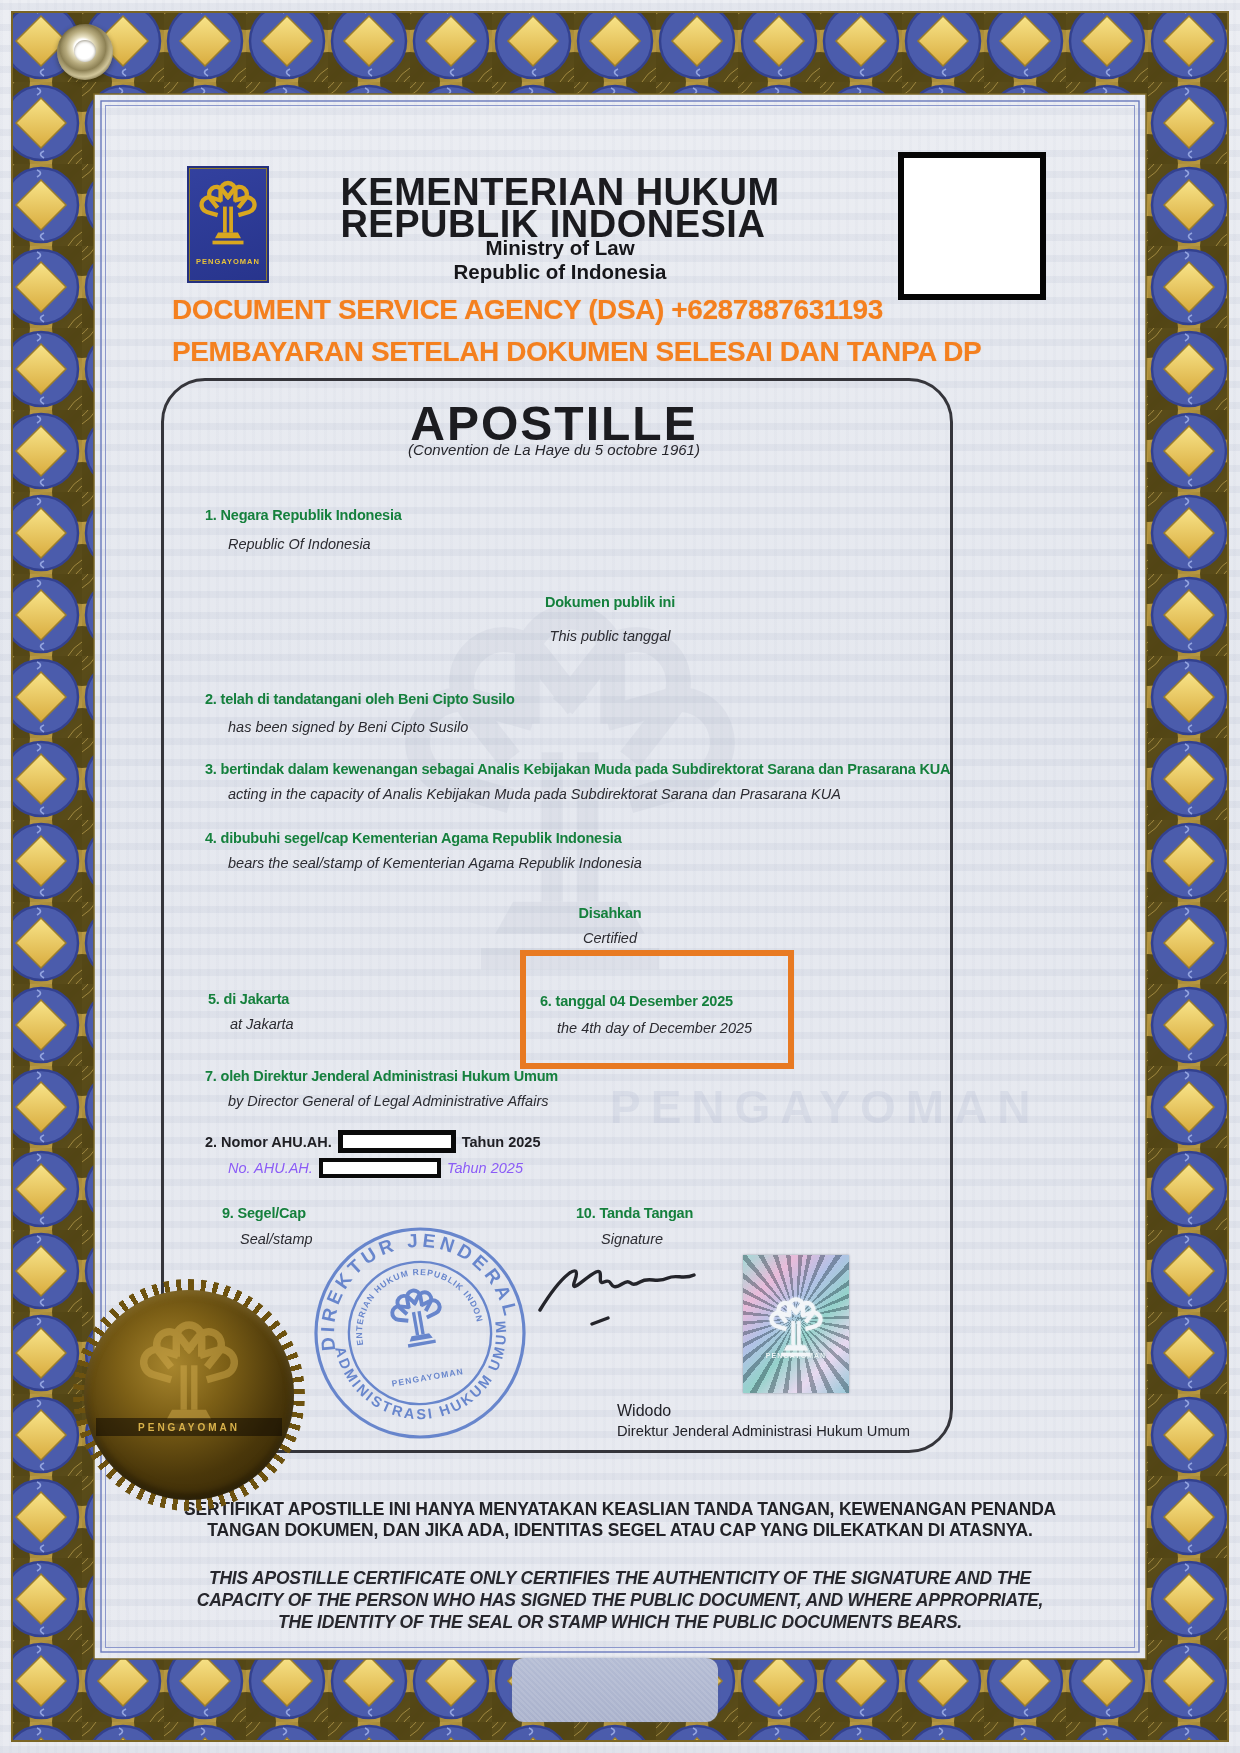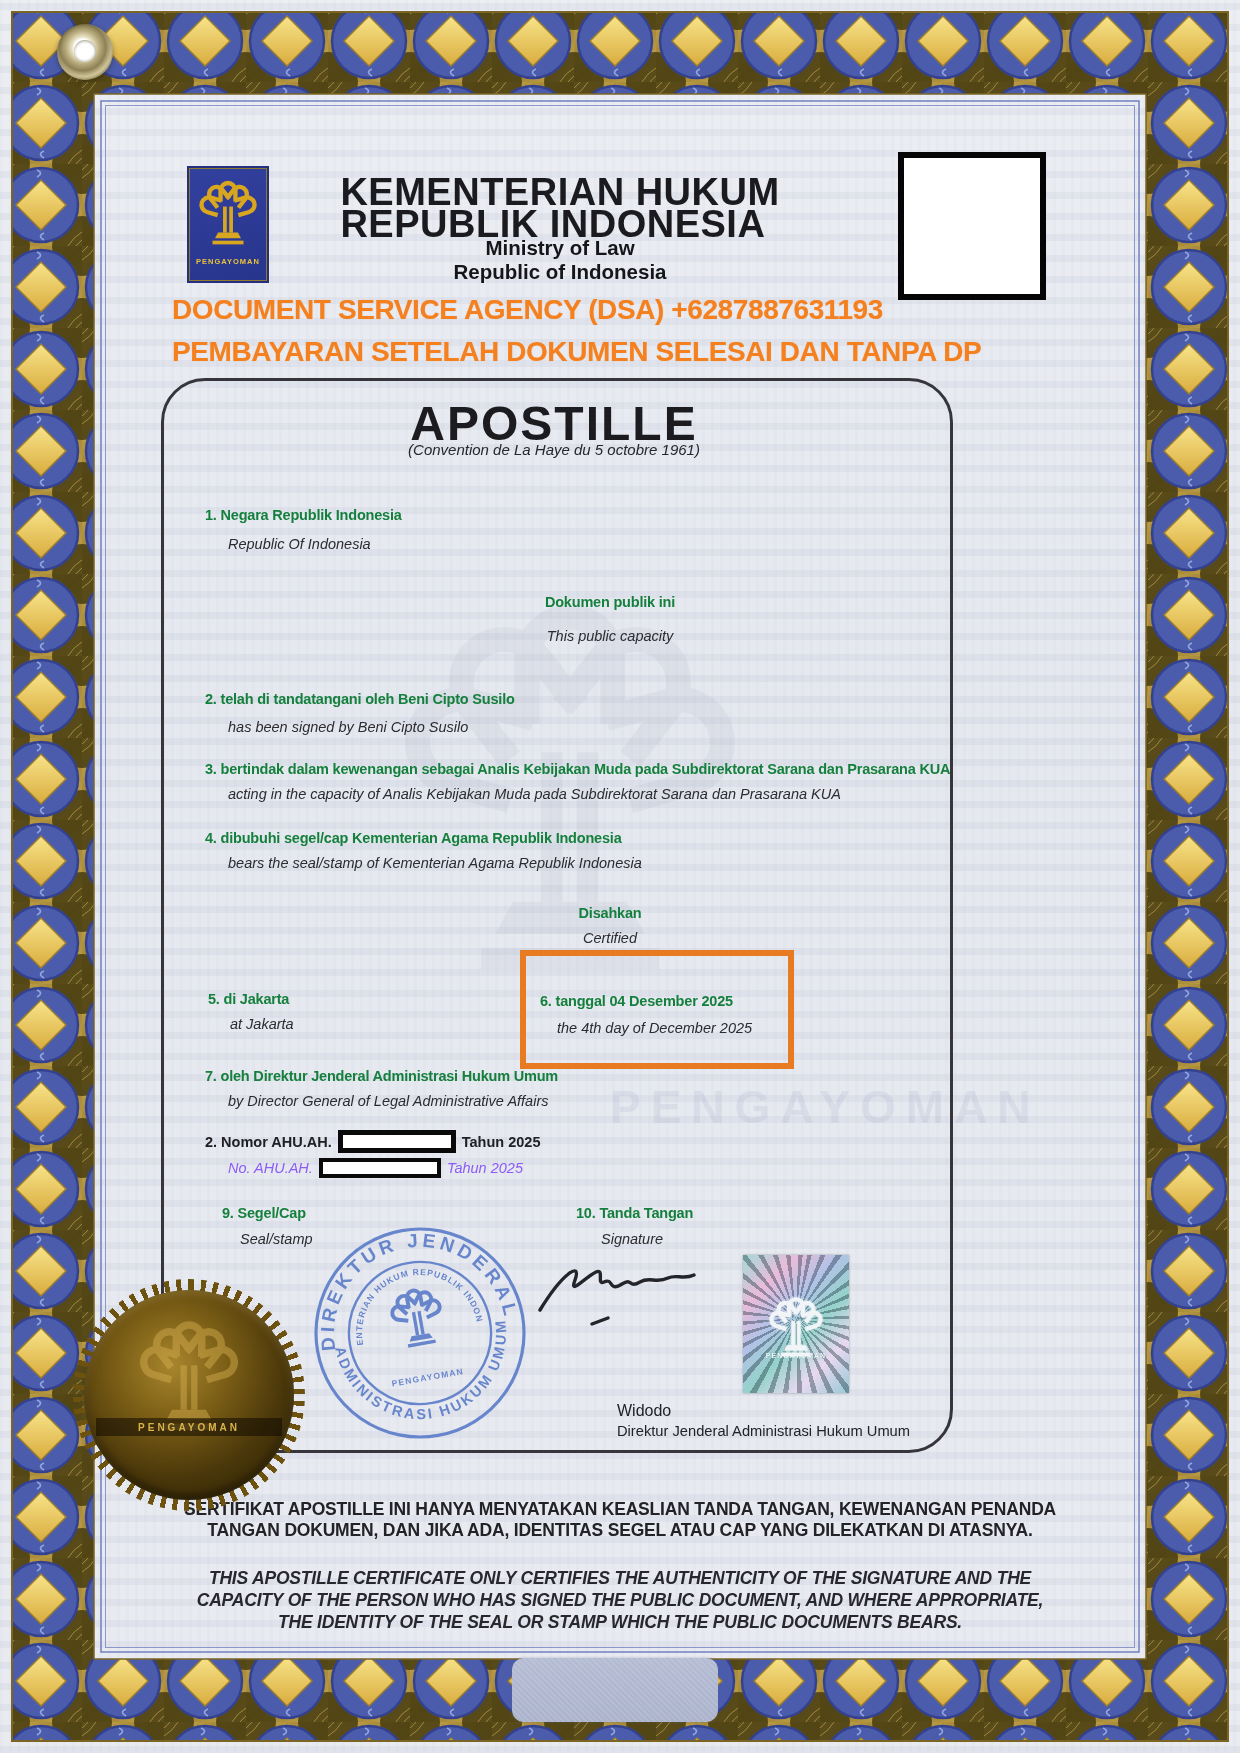--- a/index.html
+++ b/index.html
@@ -253,21 +253,21 @@
     <div class="agency-line agency-2">PEMBAYARAN SETELAH DOKUMEN SELESAI DAN TANPA DP</div>
 
     <div class="cert-box"></div>
     <div class="apostille-title">APOSTILLE</div>
     <div class="apostille-sub">(Convention de La Haye du 5 octobre 1961)</div>
 
     <div class="item-id" style="left:205px; top:507px;">1. Negara Republik Indonesia</div>
     <div class="item-en" style="left:228px; top:536px;">Republic Of Indonesia</div>
 
     <div class="item-id centered" style="left:610px; top:594px;">Dokumen publik ini</div>
-    <div class="item-en centered" style="left:610px; top:628px;">This public capacity</div>
+    <div class="item-en centered" style="left:610px; top:628px;">This public tanggal</div>
 
     <div class="item-id" style="left:205px; top:691px;">2. telah di tandatangani oleh Beni Cipto Susilo</div>
     <div class="item-en" style="left:228px; top:719px;">has been signed by Beni Cipto Susilo</div>
 
     <div class="item-id" style="left:205px; top:761px;">3. bertindak dalam kewenangan sebagai Analis Kebijakan Muda pada Subdirektorat Sarana dan Prasarana KUA</div>
     <div class="item-en" style="left:228px; top:786px;">acting in the capacity of Analis Kebijakan Muda pada Subdirektorat Sarana dan Prasarana KUA</div>
 
     <div class="item-id" style="left:205px; top:830px;">4. dibubuhi segel/cap Kementerian Agama Republik Indonesia</div>
     <div class="item-en" style="left:228px; top:855px;">bears the seal/stamp of Kementerian Agama Republik Indonesia</div>
 

